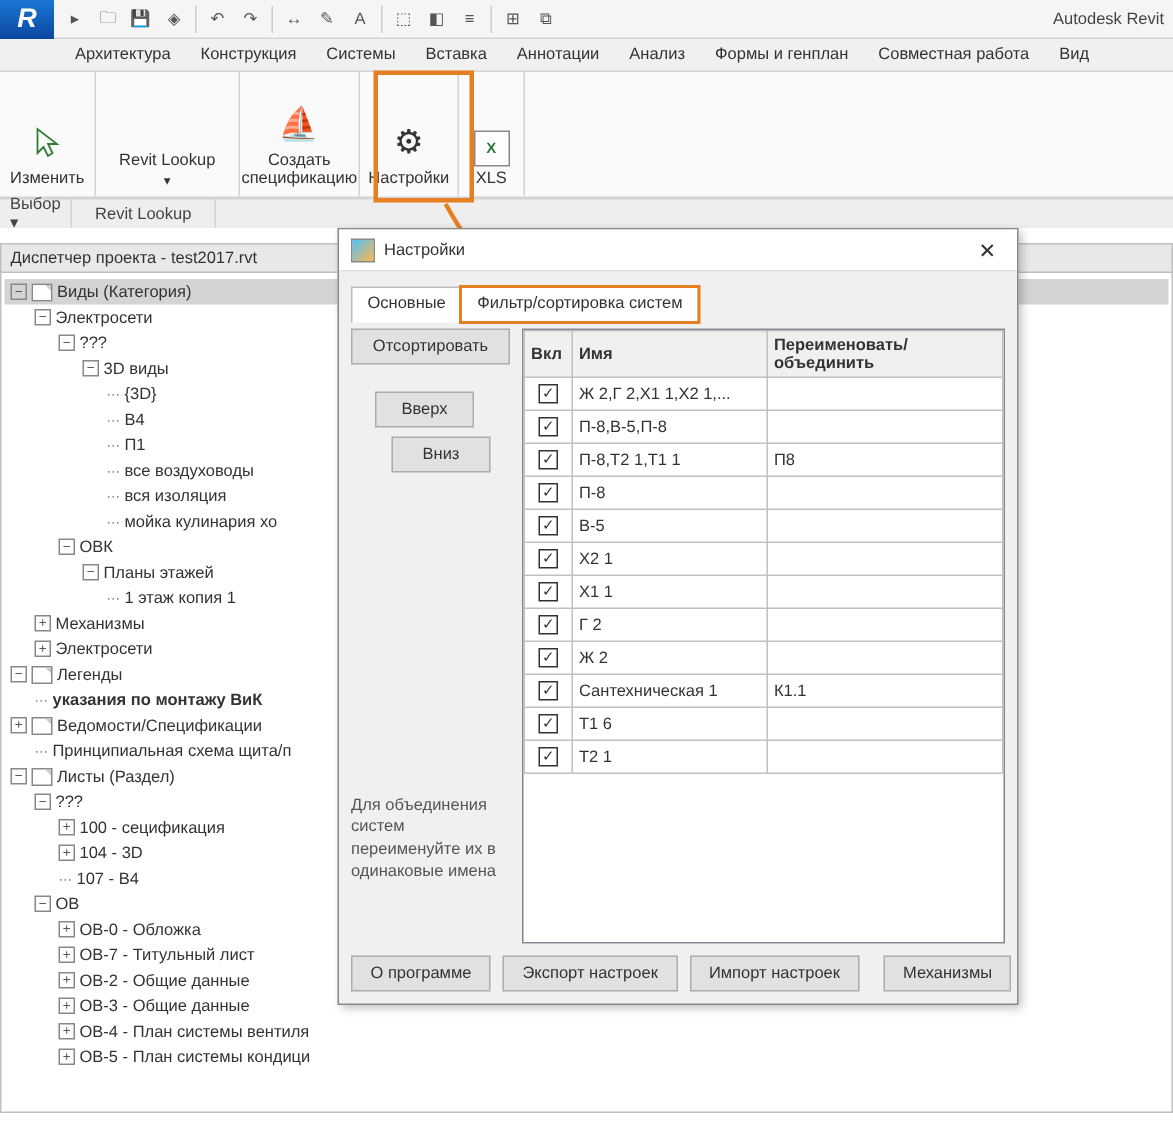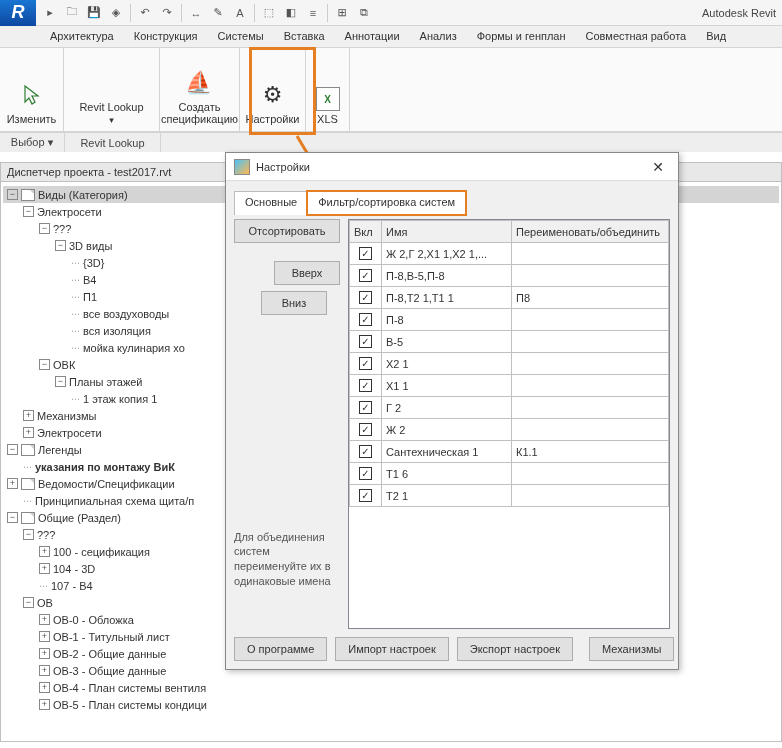--- a/index.html
+++ b/index.html
@@ -38,21 +38,21 @@
 .tab{padding:4px 10px;border:1px solid #bbb;background:#fff;border-bottom:none;margin-right:-1px}
 .tab.active{background:#fff}
 .tab.marked{outline:2px solid #e67e22;outline-offset:-1px}
 .dlg-content{display:flex;flex:1;gap:8px}
 .dlg-left{width:106px;display:flex;flex-direction:column;gap:6px}
 .dlg-btn{height:24px;border:1px solid #adadad;background:#e1e1e1;display:flex;align-items:center;justify-content:center;cursor:default}
 .dlg-hint{margin-top:auto;color:#555;line-height:1.35;padding-bottom:40px}
 .dlg-table-wrap{flex:1;border:1px solid #828790;background:#fff;overflow:hidden}
 table{border-collapse:collapse;width:100%}
 th,td{border:1px solid #c0c0c0;padding:3px 4px;text-align:left;font-size:11px;height:22px}
-th{background:#f0f0f0;font-weight:normal}
+th{background:#f0f0f0;font-weight:bold}
 td.chk{text-align:center;width:32px}
 .chkbx{width:13px;height:13px;border:1px solid #333;display:inline-flex;align-items:center;justify-content:center;font-size:10px;line-height:1}
 .dlg-footer{display:flex;gap:8px;margin-top:8px;align-items:flex-end}
 .dlg-footer .dlg-btn{flex:0 0 auto;padding:0 12px}
 .dlg-footer .spacer{flex:1}
 .callout{position:absolute;border:3px solid #e67e22;pointer-events:none}
 .callout1{left:249px;top:47px;width:67px;height:88px}
 .arrow{position:absolute;left:295px;top:134px;width:40px;height:60px;pointer-events:none}
 </style>
 </head>
@@ -126,21 +126,21 @@
   </div>
   <div class="panel-group" style="width:44px">
     <div class="panel-btn">
       <span class="ico" style="border:1px solid #888;width:24px;height:24px;font-size:10px;background:#fff;font-weight:bold;color:#2e7d32">X</span>
       <span>XLS</span>
     </div>
   </div>
 </div>
 
 <div class="panel-label-row">
-  <div class="panel-label" style="width:65px">Выбор ▾</div>
+  <div class="panel-label" style="width:48px">Выбор ▾</div>
   <div class="panel-label" style="width:96px">Revit Lookup</div>
 </div>
 
 <div class="browser-title">Диспетчер проекта - test2017.rvt</div>
 <div class="tree" id="tree">
     <div class="tree-row sel">
       <span class="sp" style="width: 4px;"></span>
       <span class="exp">−</span>
       <span class="ic file"></span>
       <span>Виды (Категория)</span>
@@ -234,21 +234,21 @@
     </div>
     <div class="tree-row">
       <span class="sp" style="width: 20px;"></span>
       <span class="dots">⋯</span>
       <span>Принципиальная схема щита/п</span>
     </div>
     <div class="tree-row">
       <span class="sp" style="width: 4px;"></span>
       <span class="exp">−</span>
       <span class="ic file"></span>
-      <span>Общие (Раздел)</span>
+      <span>Листы (Раздел)</span>
     </div>
     <div class="tree-row">
       <span class="sp" style="width: 20px;"></span>
       <span class="exp">−</span>
       <span>???</span>
     </div>
     <div class="tree-row">
       <span class="sp" style="width: 36px;"></span>
       <span class="exp">+</span>
       <span>100 - сецификация</span>
@@ -269,21 +269,21 @@
       <span>ОВ</span>
     </div>
     <div class="tree-row">
       <span class="sp" style="width: 36px;"></span>
       <span class="exp">+</span>
       <span>ОВ-0 - Обложка</span>
     </div>
     <div class="tree-row">
       <span class="sp" style="width: 36px;"></span>
       <span class="exp">+</span>
-      <span>ОВ-1 - Титульный лист</span>
+      <span>ОВ-7 - Титульный лист</span>
     </div>
     <div class="tree-row">
       <span class="sp" style="width: 36px;"></span>
       <span class="exp">+</span>
       <span>ОВ-2 - Общие данные</span>
     </div>
     <div class="tree-row">
       <span class="sp" style="width: 36px;"></span>
       <span class="exp">+</span>
       <span>ОВ-3 - Общие данные</span>
@@ -318,21 +318,21 @@
   </div>
   <div class="dlg-body">
     <div class="tab-row">
       <div class="tab">Основные</div>
       <div class="tab active marked">Фильтр/сортировка систем</div>
     </div>
     <div class="dlg-content">
       <div class="dlg-left">
         <div class="dlg-btn">Отсортировать</div>
         <div style="height:6px"></div>
-        <div class="dlg-btn" style="margin-left:40px;width:66px">Вверх</div>
+        <div class="dlg-btn" style="margin-left:16px;width:66px">Вверх</div>
         <div class="dlg-btn" style="margin-left:27px;width:66px">Вниз</div>
         <div class="dlg-hint">Для объединения систем переименуйте их в одинаковые имена</div>
       </div>
       <div class="dlg-table-wrap">
         <table id="dlg-table">
             <thead>
               <tr>
           <th>Вкл</th>
           <th style="width:130px">Имя</th>
           <th>Переименовать/объединить</th>
@@ -398,19 +398,19 @@
                 <td class="chk"><span class="chkbx">✓</span></td>
                 <td>Т2 1</td>
                 <td></td>
               </tr>
             </tbody>
           </table>
       </div>
     </div>
     <div class="dlg-footer">
       <div class="dlg-btn">О программе</div>
+      <div class="dlg-btn">Экспорт настроек</div>
       <div class="dlg-btn">Импорт настроек</div>
-      <div class="dlg-btn">Экспорт настроек</div>
       <div class="spacer"></div>
       <div class="dlg-btn">Механизмы</div>
     </div>
   </div>
 </div>
 
 </body></html>

